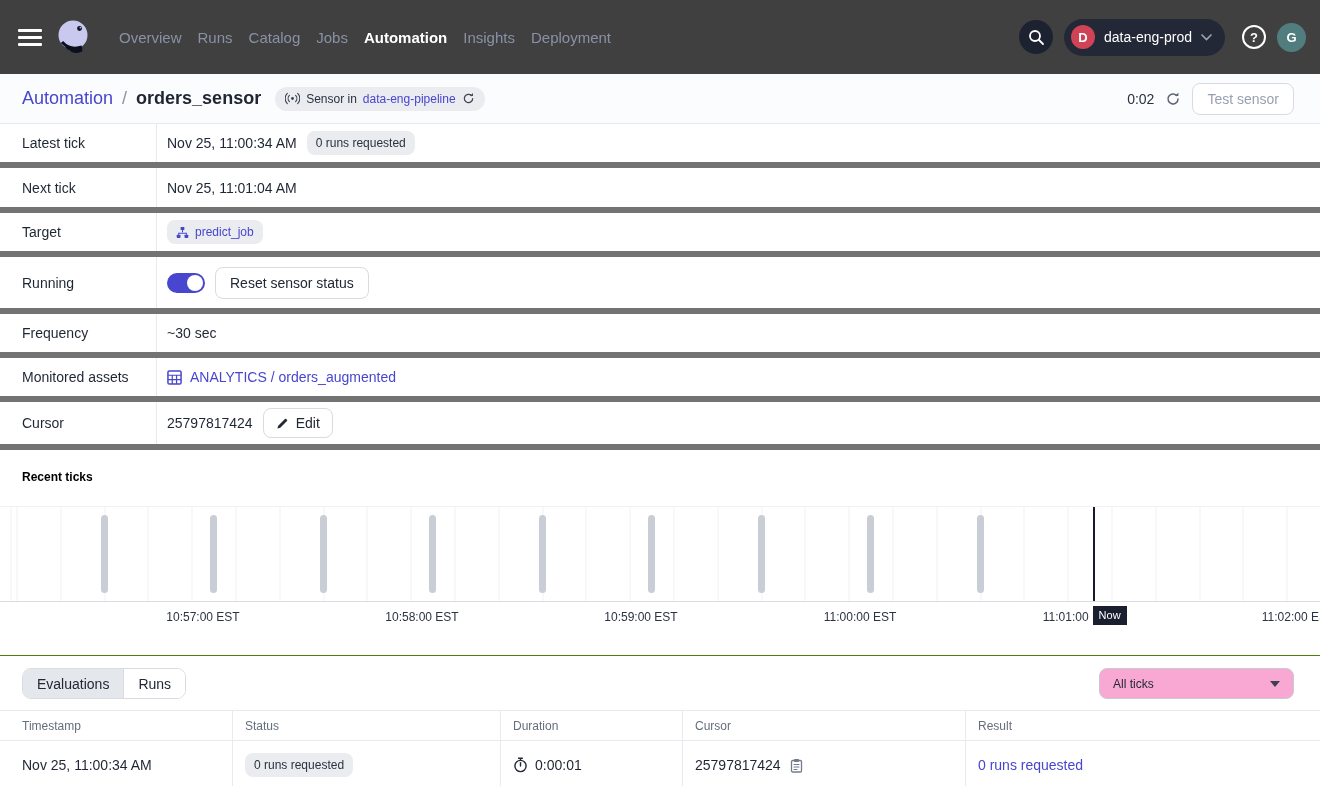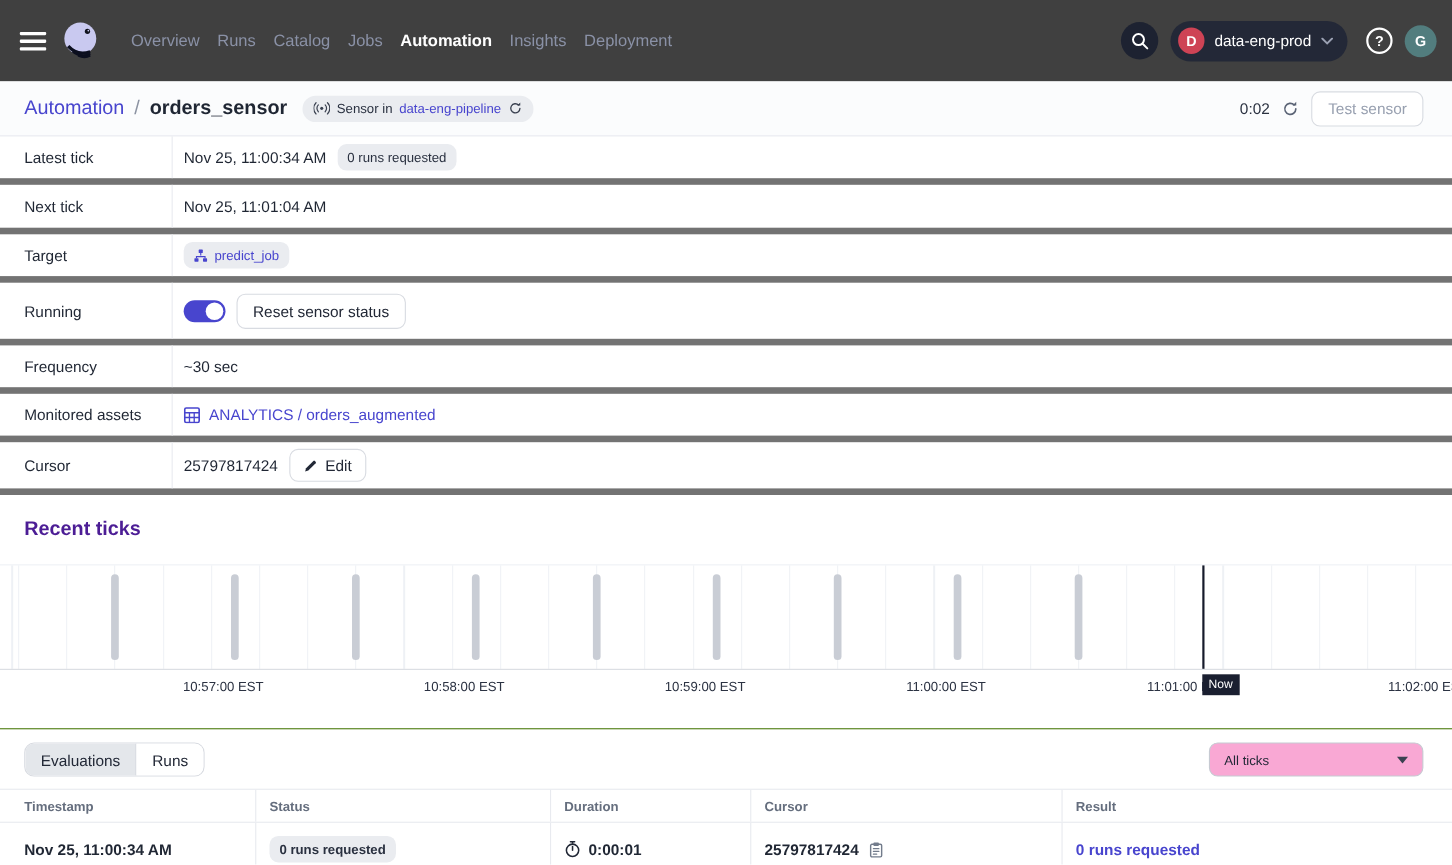--- a/index.html
+++ b/index.html
@@ -38,38 +38,38 @@
   .drow { display:flex; border-bottom:6px solid #737373; }
   .d-label { width:157px; flex-shrink:0; border-right:1px solid #E8EAEF; padding-left:22px; display:flex; align-items:center; color:#1F2633; }
   .d-value { flex:1; display:flex; align-items:center; padding-left:10px; gap:10px; }
   .h44{height:44px} .h45{height:45px} .h57{height:57px} .h48{height:48px}
   .pill { background:#EAECF0; border-radius:8px; height:24px; display:inline-flex; align-items:center; gap:6px; padding:0 9px; font-size:12px; color:#2A3140; white-space:nowrap; }
   .pill a { color:#4845CE; text-decoration:none; }
   .toggle { width:38px; height:20px; border-radius:10px; background:#4845CE; position:relative; cursor:pointer; flex-shrink:0; }
   .toggle .knob { position:absolute; top:2px; right:2px; width:16px; height:16px; border-radius:50%; background:#fff; }
   .asset-link { color:#4845CE; text-decoration:none; display:inline-flex; align-items:center; gap:8px; cursor:pointer; }
   
-  .section-head { padding:20px 22px 22px; font-weight:700; font-size:18px; color:#4c1d95; }
+  .section-head { padding:20px 22px 22px; font-weight:700; font-size:12px; color:#000000; }
   .plot { position:relative; height:96px; border-top:1px solid #EEF1F5; border-bottom:1px solid #D9DCE2;
           background-image:repeating-linear-gradient(90deg,#EEF1F5 0 1px,transparent 1px 43.8px);
           background-position:16.5px 0; }
   .tick-bar { position:absolute; top:8px; width:7px; height:78px; border-radius:3.5px; background:#C9CDD5; cursor:pointer; }
   .now-line { position:absolute; top:0; bottom:0; width:2px; background:#161B2B; }
   .axis-row { position:relative; height:30px; font-size:12px; color:#2B3242; }
   .axis-label { position:absolute; top:8px; transform:translateX(-50%); white-space:nowrap; }
   .now-tip { position:absolute; top:4px; background:#1A1F30; color:#fff; font-size:11px; padding:3px 6px 4px; white-space:nowrap; }
   
   .history { border-top:1px solid #4d7c0f; margin-top:23px; }
   .toolbar { display:flex; align-items:center; padding:12px 26px 11px 22px; }
   .segmented { display:flex; border:1px solid #D8DBE1; border-radius:9px; overflow:hidden; height:31px; }
   .seg { padding:0 14px; display:flex; align-items:center; font-size:14px; background:#fff; color:#222836; cursor:pointer; }
   .seg.active { background:#E4E7EB; border-right:1px solid #D8DBE1; }
   .select { margin-left:auto; width:195px; height:31px; border:1px solid #C6CAD2; border-radius:8px; background:#f9a8d4; display:flex; align-items:center; justify-content:space-between; padding:0 13px; cursor:pointer; font-size:12px; color:#222836; }
   .caret { width:0; height:0; border-left:5px solid transparent; border-right:5px solid transparent; border-top:6px solid #3A4150; }
-  .tgrid { display:grid; grid-template-columns:233px 268px 182px 283px 1fr;font-weight:bold; }
+  .tgrid { display:grid; grid-template-columns:233px 268px 182px 283px 1fr; }
   .thead { border-top:1px solid #E8EAEF; border-bottom:1px solid #E8EAEF; height:31px; font-size:12px; color:#656E7E; }
   .thead .cell, .trow .cell { display:flex; align-items:center; padding-left:12px; border-right:1px solid #E8EAEF; }
   .thead .cell:first-child, .trow .cell:first-child { padding-left:22px; }
   .thead .cell:last-child, .trow .cell:last-child { border-right:none; }
   .trow { height:49px; border-bottom:1px solid #E8EAEF; font-size:14px; }
   .result-link { color:#4845CE; text-decoration:none; cursor:pointer; }
   .icon { display:inline-flex; align-items:center; justify-content:center; flex-shrink:0; }
 </style>
 </head>
 <body>

